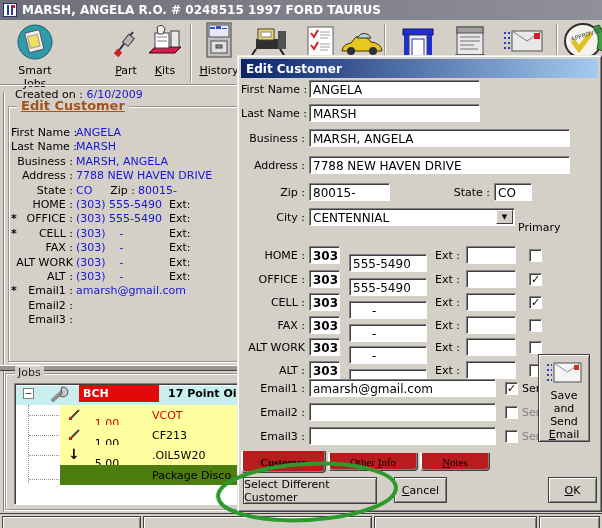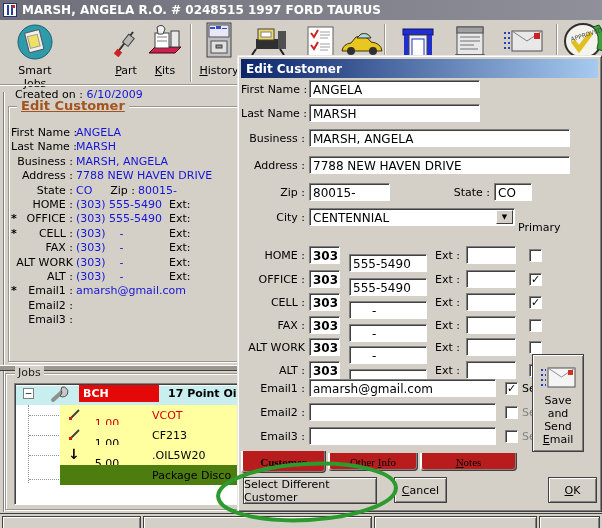--- a/index.html
+++ b/index.html
@@ -123,21 +123,21 @@
   .send-label { margin-left:4px; }
   .disabled-label { color:#848484; }
 
   .btn {
     background:#d4d0c8;
     border:1px solid #404040;
     box-shadow:inset 1px 1px 0 #fff, inset -1px -1px 0 #808080;
     display:flex; align-items:center; justify-content:center;
     font-size:11px; cursor:default;
   }
-  .save-email-btn { position:absolute; left:294px; top:298px; width:52px; height:98px; flex-direction:column; line-height:13px; padding-top:4px; }
+  .save-email-btn { position:absolute; left:300px; top:298px; width:52px; height:88px; flex-direction:column; line-height:13px; padding-top:4px; }
 
   .tab {
     position:absolute; height:18px; top:397px;
     background:#b91c1c;
     border:1px solid #404040; border-top:none;
     border-left-color:#fff;
     box-shadow:inset 1px 0 0 #fff, inset -1px -1px 0 #808080;
     border-radius:0 0 4px 4px;
     display:flex; align-items:center; justify-content:center;font-family:Liberation Serif, serif;
   }
@@ -477,21 +477,21 @@
     <span>Send</span>
     <span><span class="u">E</span><span>mail</span></span>
   </div>
 
   <div class="tab active" style="left:3px;width:85px">
       <span><span>Customer</span><span class="u"></span><span></span></span>
     </div>
   <div class="tab" style="left:90px;width:90px">
       <span><span>Other </span><span class="u">I</span><span>nfo</span></span>
     </div>
-  <div class="tab" style="left:182px;width:97px">
+  <div class="tab" style="left:182px;width:70px">
       <span><span></span><span class="u">N</span><span>otes</span></span>
     </div>
 
   <div class="btn dlg-btn" style="left:5px;width:134px">
       <span><span>Select Different Customer</span><span class="u"></span><span></span></span>
     </div>
   <div class="btn dlg-btn" style="left:156px;width:53px;height:26px">
       <span><span></span><span class="u">C</span><span>ancel</span></span>
     </div>
   <div class="btn dlg-btn" style="left:310px;width:49px;height:26px">

